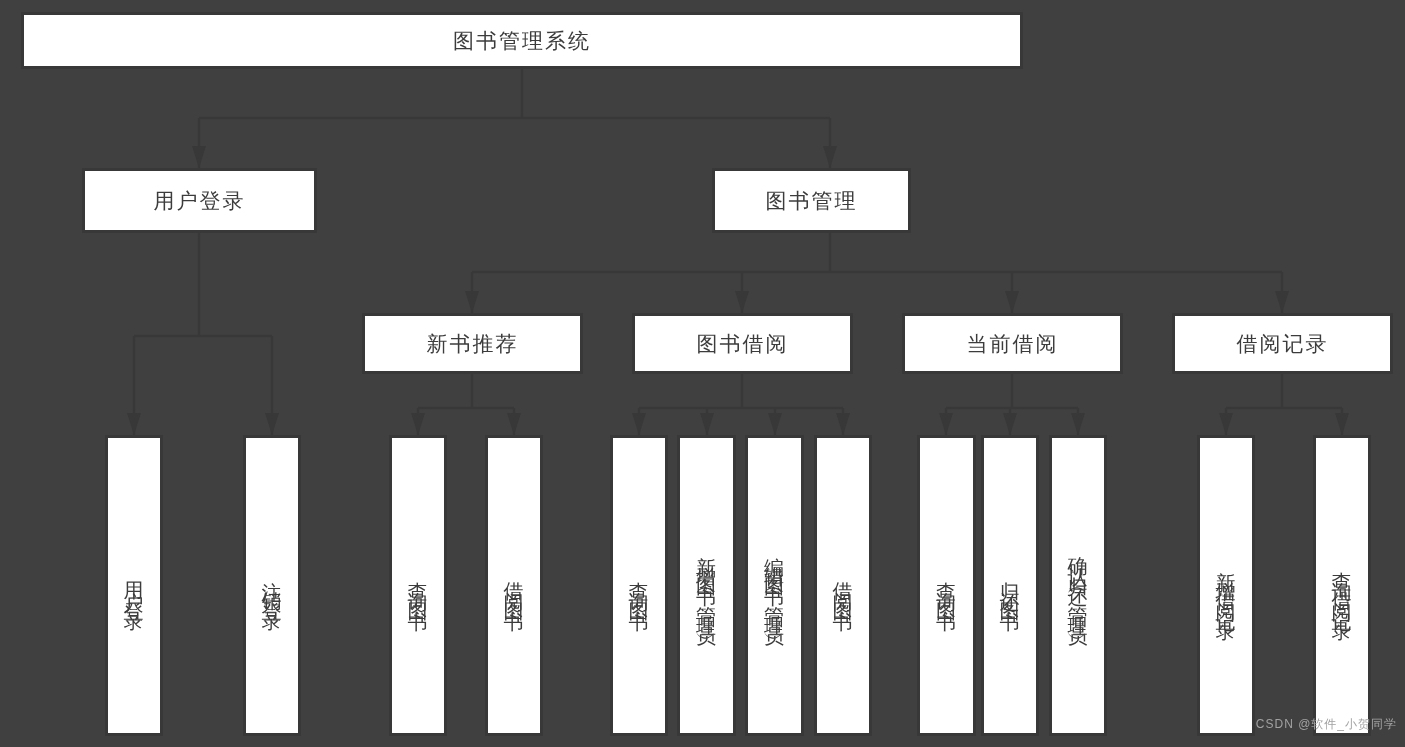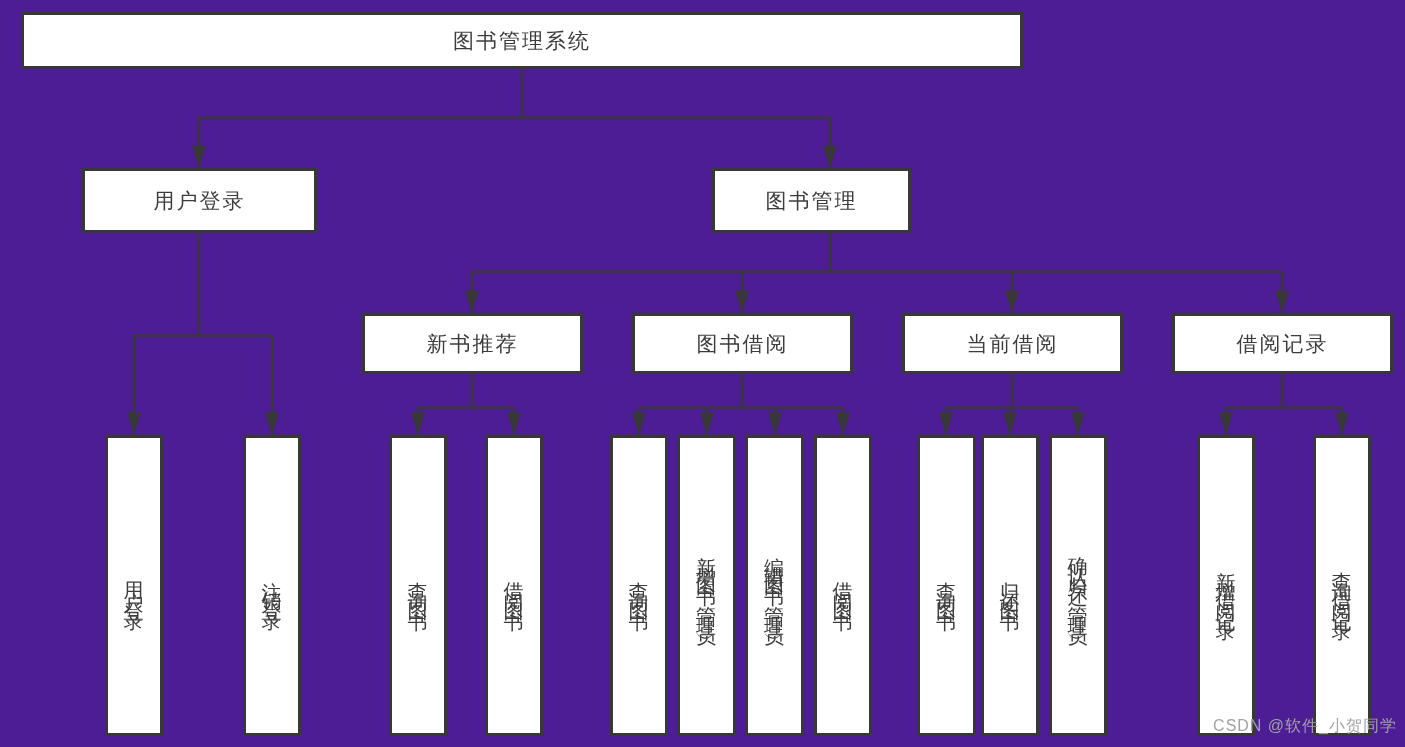--- a/index.html
+++ b/index.html
@@ -5,21 +5,21 @@
   html, body {
     margin: 0;
     padding: 0;
     background: #ffffff;
     font-family: "Liberation Sans", "DejaVu Sans", sans-serif;
   }
   .canvas {
     position: relative;
     width: 1405px;
     height: 747px;
-    background: #4c1d95;
+    background: #404040;
     overflow: hidden;
   }
   .connectors {
     position: absolute;
     left: 0; top: 0;
     width: 1405px;
     height: 747px;
   }
   .box {
     position: absolute;
@@ -40,21 +40,21 @@
     writing-mode: vertical-rl;
     text-orientation: mixed;
     font-size: 20px;
     letter-spacing: 10px;
     line-height: 1;
   }
   .watermark {
     position: absolute;
     top: 716px;
     right: 8px;
-    font-size: 16px;
+    font-size: 12px;
     letter-spacing: 1px;
     color: #a2a2a2;
     white-space: nowrap;
   }
 </style>
 </head>
 <body>
 
 <div class="canvas">
 

